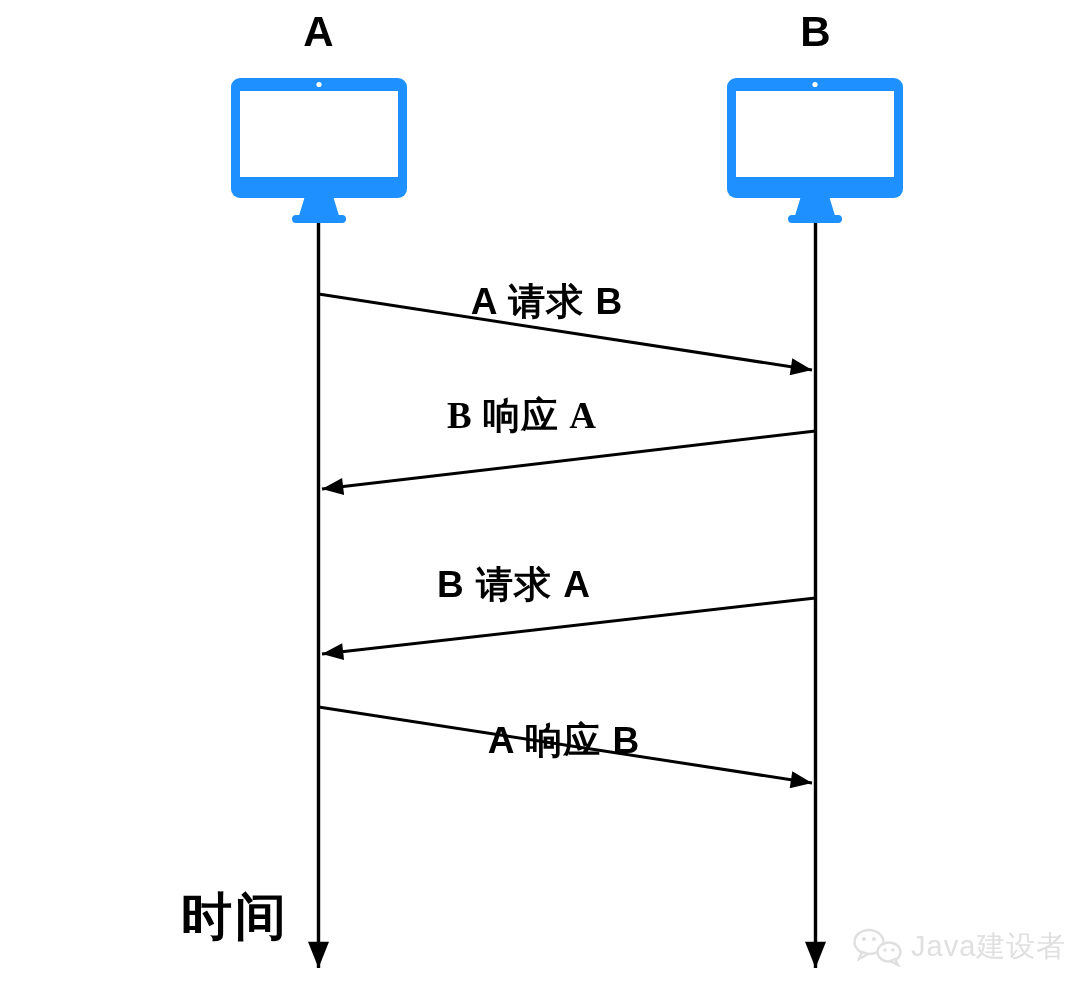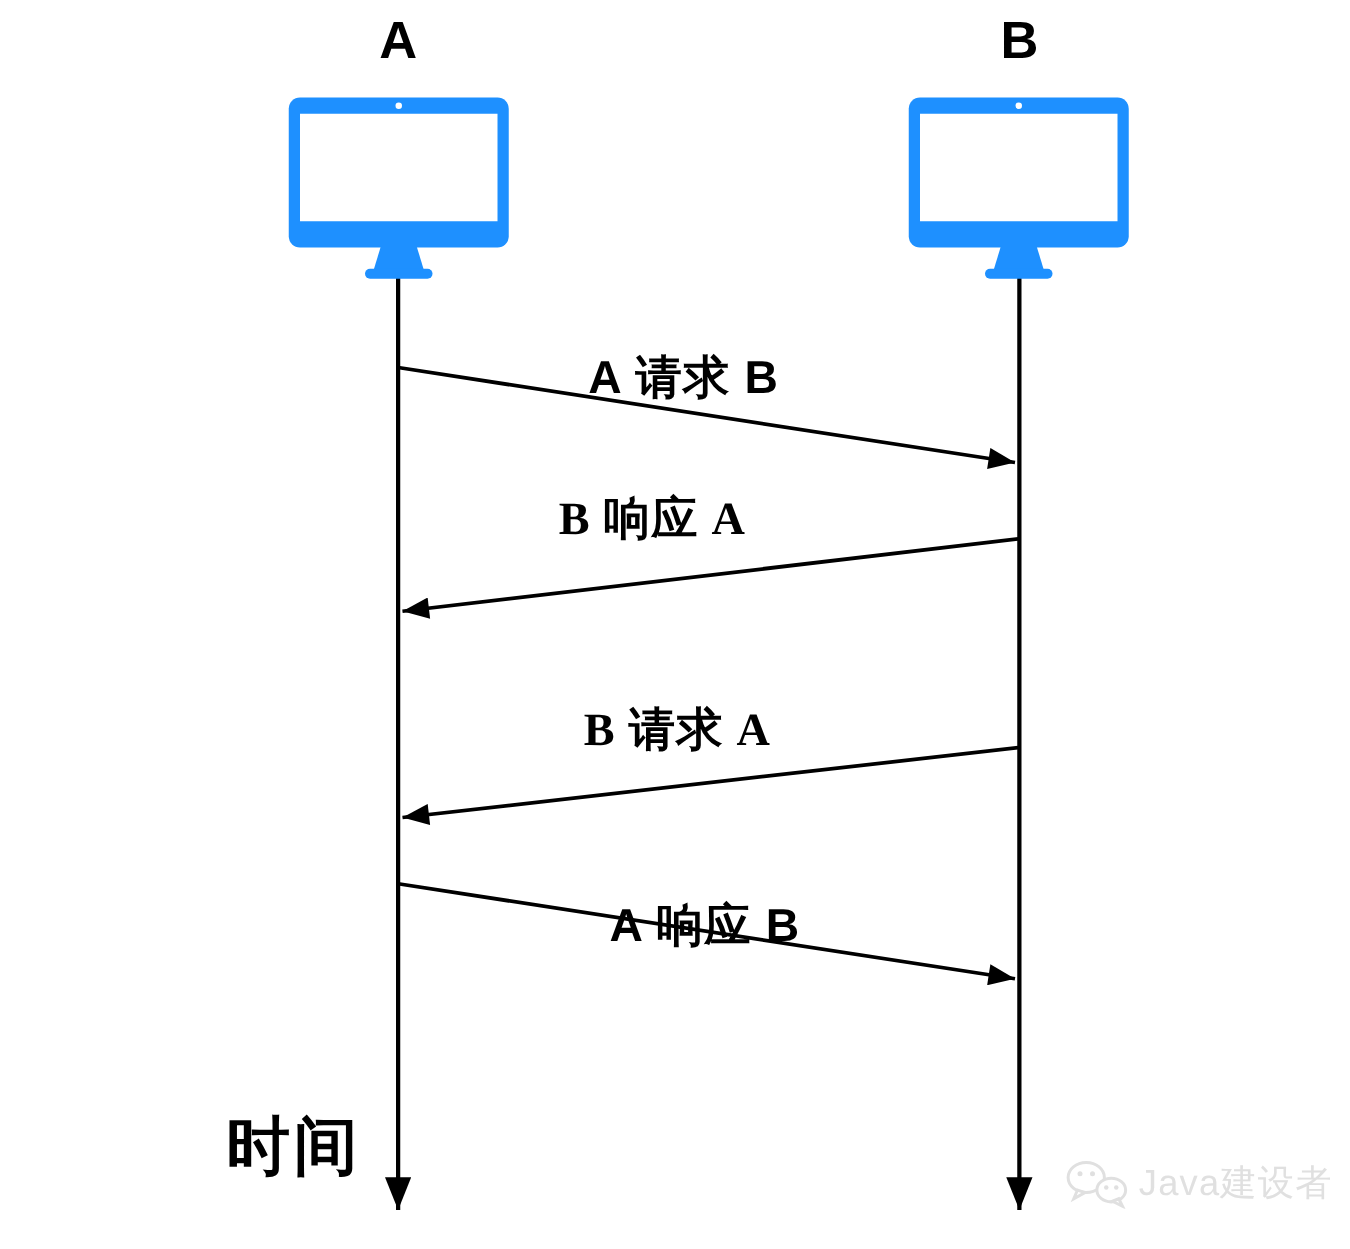--- a/index.html
+++ b/index.html
@@ -82,21 +82,21 @@
     <line class="msg-line" x1="815.5" y1="431" x2="322" y2="489" marker-end="url(#msgArrow)"></line>
     <line class="msg-line" x1="815.5" y1="598" x2="322" y2="654" marker-end="url(#msgArrow)"></line>
     <line class="msg-line" x1="318.5" y1="707" x2="812" y2="783" marker-end="url(#msgArrow)"></line>
   </svg>
 
   <div class="txt actor-label" style="left:319px; top:11px;">A</div>
   <div class="txt actor-label" style="left:816px; top:11px;">B</div>
 
   <div class="txt message-label" style="left:547px; top:283px;">A 请求 B</div>
   <div class="txt message-label" style="left:522px; top:397px;font-family:Liberation Serif, serif;">B 响应 A</div>
-  <div class="txt message-label" style="left:542px; top:566px;font-family:Liberation Serif, serif;">B 请求 A</div>
+  <div class="txt message-label" style="left:514px; top:566px;">B 请求 A</div>
   <div class="txt message-label" style="left:564px; top:722px;">A 响应 B</div>
 
   <div class="txt time-label" style="left:223px; top:891px;">时间</div>
 
   <div class="watermark">
     <svg class="wechat-icon" width="52" height="40" viewBox="0 0 52 40">
       <ellipse class="bubble" cx="17" cy="15" rx="14.5" ry="12"></ellipse>
       <path class="bubble" d="M10,25 L7,32 L16,27 Z"></path>
       <circle class="eye" cx="12" cy="12" r="2"></circle>
       <circle class="eye" cx="22" cy="12" r="2"></circle>

